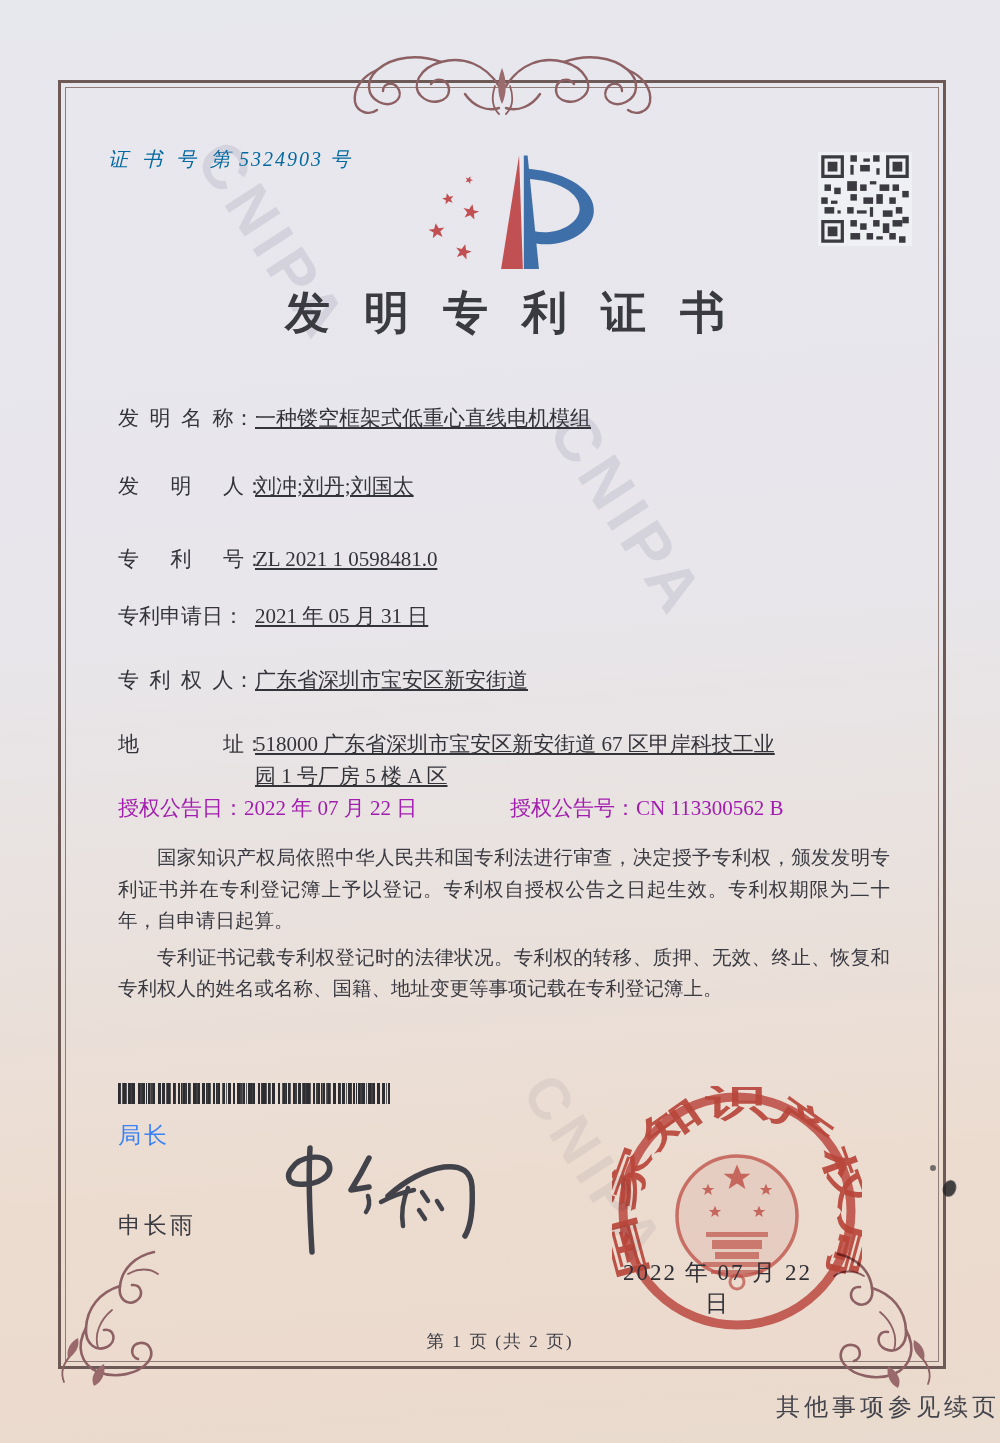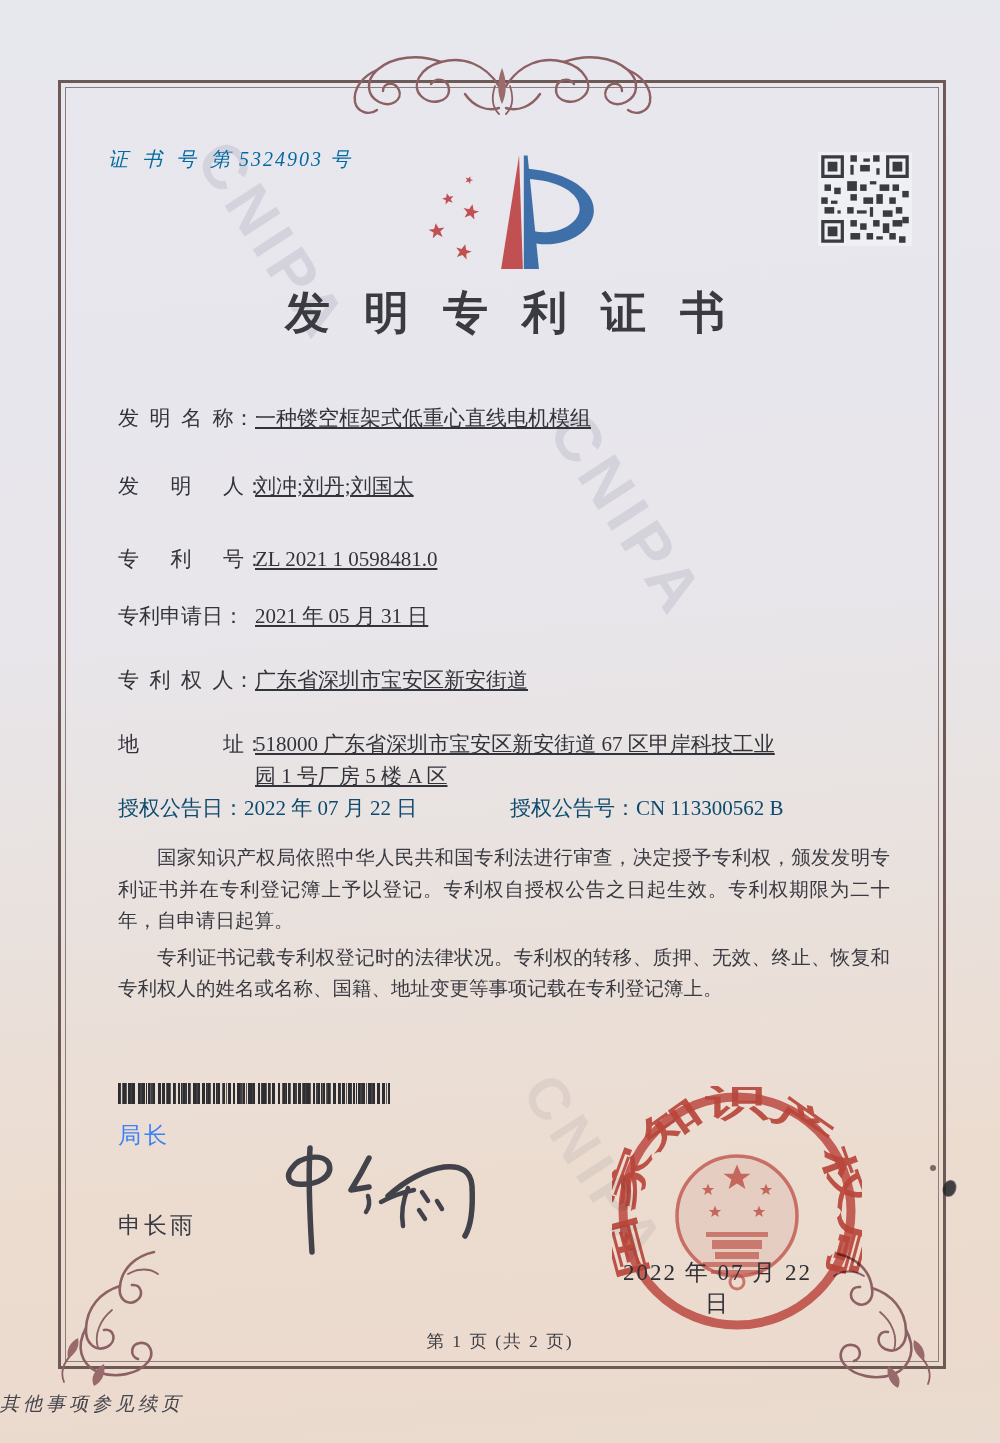--- a/index.html
+++ b/index.html
@@ -24,21 +24,21 @@
   .qr{position:absolute;left:818px;top:152px;width:94px;height:94px;z-index:2;}
   .title{position:absolute;left:0;top:283px;width:1000px;text-align:center;
     font-size:45px;font-weight:700;color:#3a3a41;letter-spacing:34px;padding-left:44px;
     box-sizing:border-box;z-index:2;}
   
   .field-row{position:absolute;left:118px;width:780px;display:flex;font-size:21px;
     color:#33333a;z-index:2;line-height:1.5;}
   .field-label{display:inline-block;width:137px;white-space:nowrap;flex:0 0 137px;}
   .field-value{flex:1;text-decoration:underline;}
   .addr-value{max-width:535px;}
-  .grant-row{position:absolute;left:118px;top:794px;width:780px;font-size:21px;color:#0c4a6e;z-index:2;}
+  .grant-row{position:absolute;left:118px;top:794px;width:780px;font-size:21px;color:#a21caf;z-index:2;}
   .grant-right{position:absolute;left:392px;top:0;}
   
   .paras{position:absolute;left:118px;top:842px;width:772px;font-size:19.5px;
     line-height:1.62;color:#3a3a42;text-align:justify;z-index:2;}
   .paras p{margin:0 0 5px 0;text-indent:2em;}
   
   .barcode{position:absolute;left:118px;top:1083px;width:272px;height:21px;z-index:2;
     background-image:
       repeating-linear-gradient(90deg,#2d2d31 0 2px,transparent 2px 5px),
       repeating-linear-gradient(90deg,#2d2d31 0 1px,transparent 1px 7px),
@@ -51,22 +51,22 @@
     font-family:"Liberation Sans",sans-serif;letter-spacing:3px;z-index:2;}
   .signature{position:absolute;left:272px;top:1138px;z-index:2;}
   
   .seal{position:absolute;left:612px;top:1086px;width:250px;height:250px;z-index:5;
     mix-blend-mode:multiply;opacity:.95;}
   .seal-date{position:absolute;left:615px;top:1257px;width:205px;text-align:center;
     font-size:23px;color:#2f2f35;letter-spacing:2px;z-index:6;}
   
   .page-info{position:absolute;left:0;top:1329px;width:1000px;text-align:center;
     font-size:17.5px;color:#3e3e46;letter-spacing:2px;z-index:2;}
-  .footer-note{position:absolute;left:0;top:1391px;width:1000px;text-align:left;
-    font-size:19px;color:#44444c;letter-spacing:4px;z-index:2;font-style:italic;}
+  .footer-note{position:absolute;left:0;top:1391px;width:1000px;text-align:right;
+    font-size:24px;color:#44444c;letter-spacing:4px;z-index:2;}
   
   .ornament{position:absolute;z-index:3;}
   .smudge{position:absolute;border-radius:50%;z-index:4;filter:blur(.6px);}
 </style>
 </head>
 <body>
 
 <div class="page">
 
   <div class="wm" style="left:242px;top:128px;font-size:62px;transform:rotate(57deg);">CNIPA</div>

